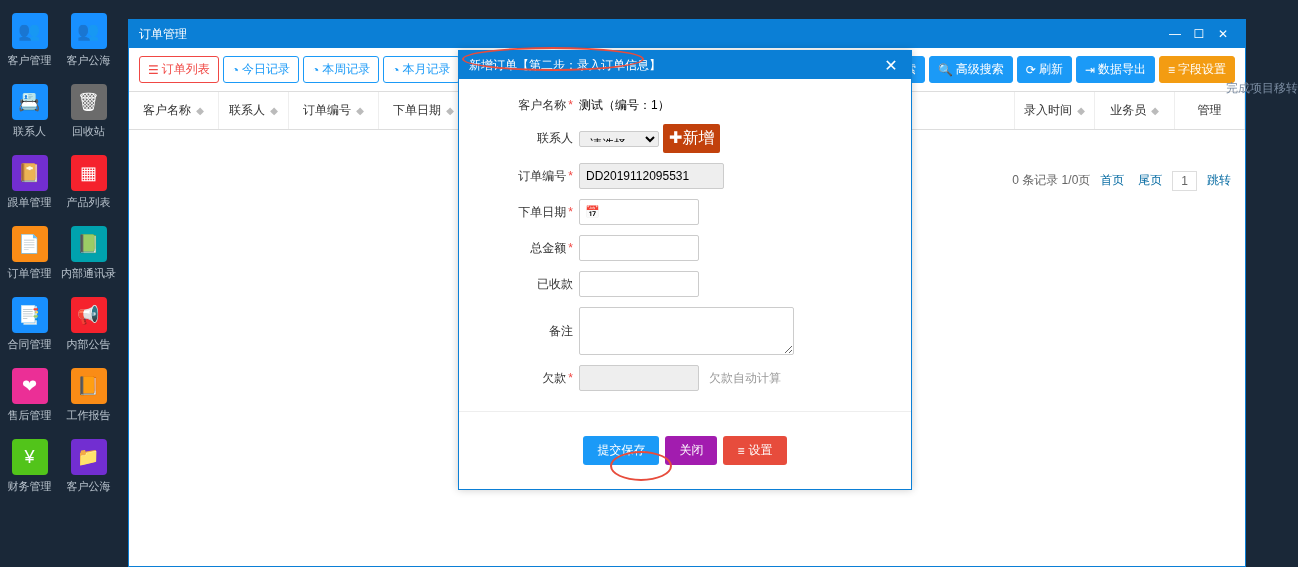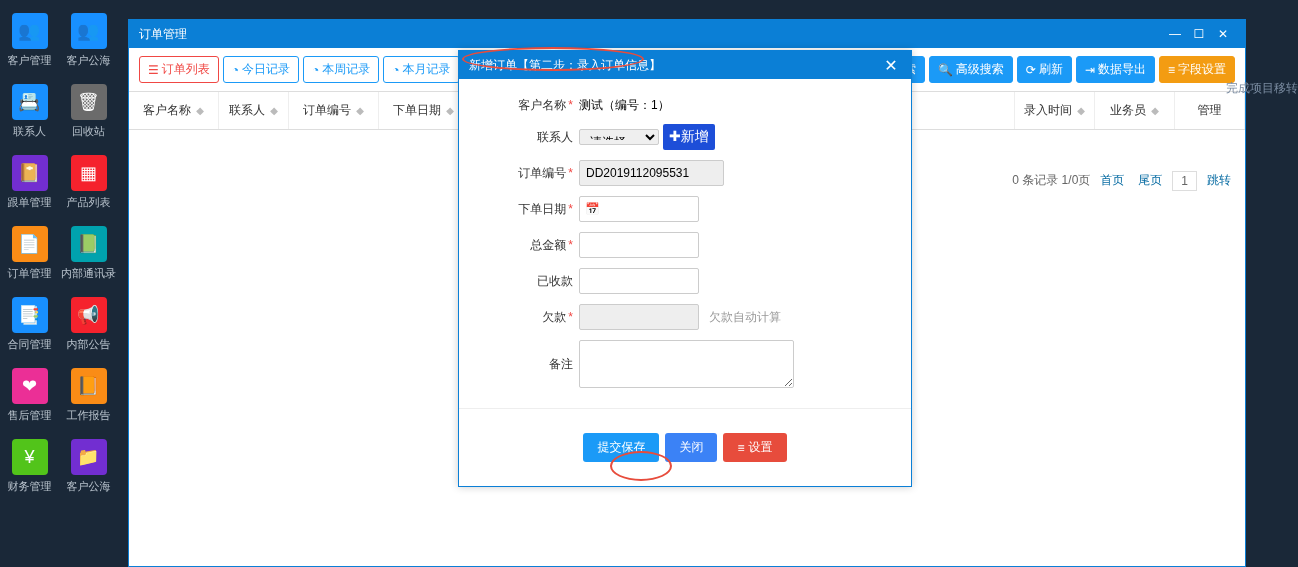--- a/index.html
+++ b/index.html
@@ -36,26 +36,26 @@
 .frow { display: flex; align-items: center; margin-bottom: 10px; }
 .flabel { width: 90px; text-align: right; color: #333; padding-right: 6px; }
 .req { color: #f04844; margin-left: 2px; }
 .fval { flex: 1; display: flex; align-items: center; gap: 4px; }
 .fval input, .fval select, .fval textarea { border: 1px solid #ccc; padding: 4px 6px; font-size: 12px; border-radius: 2px; }
 .fval .txt { width: 120px; height: 26px; }
 .fval .txt-ro { background: #eee; width: 145px; height: 26px; }
 .fval .txt-calc { background: #eee; width: 120px; height: 26px; }
 .fval textarea { width: 215px; height: 48px; resize: both; }
 .fval .sel { width: 80px; height: 16px; }
-.btn-mini { background: #1d4ed8; color: #fff; border: none; padding: 4px 6px; border-radius: 2px; font-size: 14px; cursor: pointer; }
+.btn-mini { background: #c2410c; color: #fff; border: none; padding: 4px 6px; border-radius: 2px; font-size: 16px; cursor: pointer; }
 .cal-icon::before { content: "📅"; font-size: 12px; }
 .hint { color: #999; margin-left: 6px; }
 .modal-foot { border-top: 1px solid #eee; padding: 24px 0; text-align: center; display: flex; justify-content: center; gap: 6px; }
 .btn { padding: 6px 14px; border-radius: 3px; border: none; font-size: 12px; cursor: pointer; color: #fff; display: inline-flex; align-items: center; gap: 4px; }
-.btn-submit { background: #1b9af7; } .btn-cancel { background: #3b82f6; } .btn-set { background: #e74c3c; }
+.btn-submit { background: #1b9af7; } .btn-cancel { background: #a21caf; } .btn-set { background: #e74c3c; }
 .circle1 { position: absolute; border: 2px solid #e74c3c; border-radius: 50%; left: 462px; top: 47px; width: 182px; height: 24px; pointer-events: none; }
 .circle2 { position: absolute; border: 2px solid #e74c3c; border-radius: 50%; left: 610px; top: 451px; width: 62px; height: 30px; pointer-events: none; }
 .far-right { position: absolute; right: 0; top: 80px; color: #7a8ba0; font-size: 12px; writing-mode: horizontal-tb; }
 </style>
 </head>
 <body>
 
 <div class="sidebar">
   <div id="side-rows">
       <div class="side-col">
@@ -181,21 +181,21 @@
         <span>字段设置</span>
       </button>
   </div>
   <div class="table-head" id="thead">
       <div class="th" style="width: 90px;">客户名称 <span class="sort"></span></div>
       <div class="th" style="width: 70px;">联系人 <span class="sort"></span></div>
       <div class="th" style="width: 90px;">订单编号 <span class="sort"></span></div>
       <div class="th" style="width: 90px;">下单日期 <span class="sort"></span></div>
       <div class="th" style="width: 400px; flex: 1 1 0%;"></div>
       <div class="th" style="width: 80px;">录入时间 <span class="sort"></span></div>
-      <div class="th" style="width: 80px;">业务员 <span class="sort"></span></div>
+      <div class="th" style="width: 80px; font-family: Liberation Serif, serif;">业务员 <span class="sort"></span></div>
       <div class="th" style="width: 70px;">管理</div>
     </div>
 
   <div class="pager">
     <span>0 条记录 1/0页</span>
     <span class="pg-link">首页</span>
     <span class="pg-link">尾页</span>
     <span class="pg-num">1</span>
     <span class="pg-link">跳转</span>
   </div>
@@ -239,30 +239,30 @@
           <input class="txt" style="">
         </div>
       </div>
     <div class="frow">
         <div class="flabel">已收款</div>
         <div class="fval">
           <input class="txt" style="">
         </div>
       </div>
     <div class="frow">
+        <div class="flabel">备注</div>
+        <div class="fval">
+          <textarea style=""></textarea>
+        </div>
+      </div>
+    <div class="frow">
         <div class="flabel"><span>欠款</span><span class="req">*</span></div>
         <div class="fval">
           <input class="txt-calc" readonly="" style="">
           <span class="hint">欠款自动计算</span>
-        </div>
-      </div>
-    <div class="frow">
-        <div class="flabel">备注</div>
-        <div class="fval">
-          <textarea style=""></textarea>
         </div>
       </div>
   </div>
   <div class="modal-foot">
     <button class="btn btn-submit">提交保存</button>
     <button class="btn btn-cancel">关闭</button>
     <button class="btn btn-set">
         <span>≡</span>
         <span>设置</span>
       </button>

